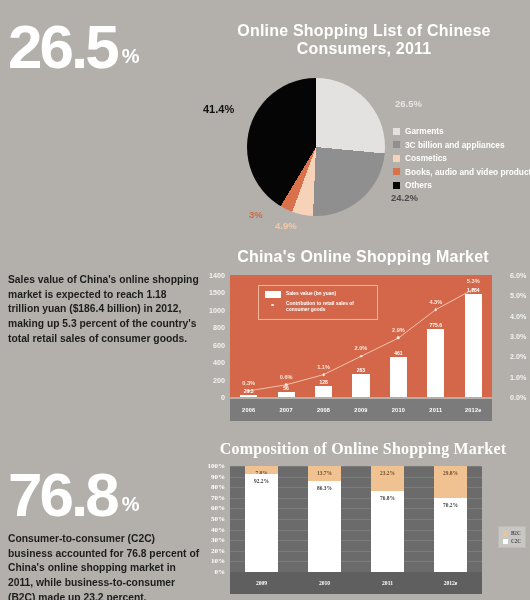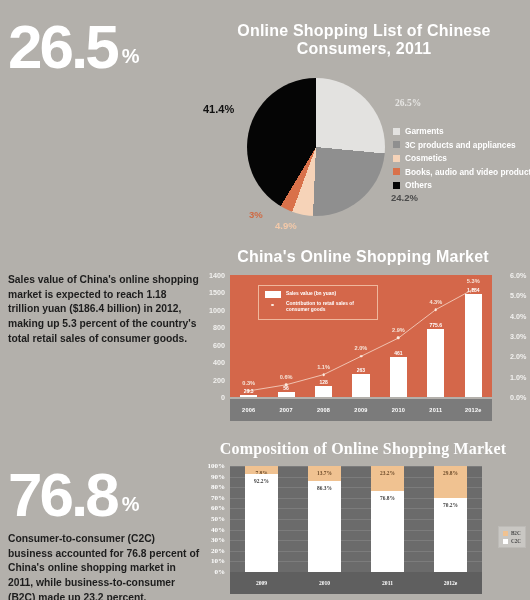--- a/index.html
+++ b/index.html
@@ -44,21 +44,21 @@
     background: conic-gradient(
       from 0deg,
       #e3e2e0 0deg 95.4deg,
       #8f8f8f 95.4deg 182.5deg,
       #f6d3b8 182.5deg 200.1deg,
       #d9714a 200.1deg 210.9deg,
       #050505 210.9deg 360deg
     );
   }
   .pie-lbl { position: absolute; font-size: 9.5px; font-weight: bold; text-align: center; }
-  .pie-lbl.l1 { color: #e6e5e3; left: 190px; top: 28px; font-family: Liberation Serif, serif; }
+  .pie-lbl.l1 { color: #e6e5e3; left: 190px; top: 28px; }
   .pie-lbl.l2 { color: #4b4b4b; left: 186px; top: 122px; }
   .pie-lbl.l3 { color: #f3c9a9; left: 70px; top: 150px; }
   .pie-lbl.l4 { color: #cf6a43; left: 44px; top: 139px; }
   .pie-lbl.l5 { color: #111111; left: -2px; top: 33px; font-size: 11px; }
 
   .legend { position: absolute; left: 188px; top: 56px; }
   .legend-row { display: flex; align-items: center; margin-bottom: 3.5px; }
   .legend-sw { width: 7px; height: 7px; margin-right: 5px; flex: 0 0 auto; }
   .legend-tx { color: #ffffff; font-size: 8.3px; font-weight: bold; white-space: nowrap; }
 
@@ -180,21 +180,21 @@
       <div class="pie-lbl l4">3%</div>
       <div class="pie-lbl l5">41.4%</div>
 
       <div class="legend">
         <div class="legend-row">
           <span class="legend-sw" style="background:#e3e2e0"></span>
           <span class="legend-tx">Garments</span>
         </div>
         <div class="legend-row">
           <span class="legend-sw" style="background:#8f8f8f"></span>
-          <span class="legend-tx">3C products and appliances</span>
+          <span class="legend-tx">3C billion and appliances</span>
         </div>
         <div class="legend-row">
           <span class="legend-sw" style="background:#f6d3b8"></span>
           <span class="legend-tx">Cosmetics</span>
         </div>
         <div class="legend-row">
           <span class="legend-sw" style="background:#d9714a"></span>
           <span class="legend-tx">Books, audio and video products</span>
         </div>
         <div class="legend-row">

